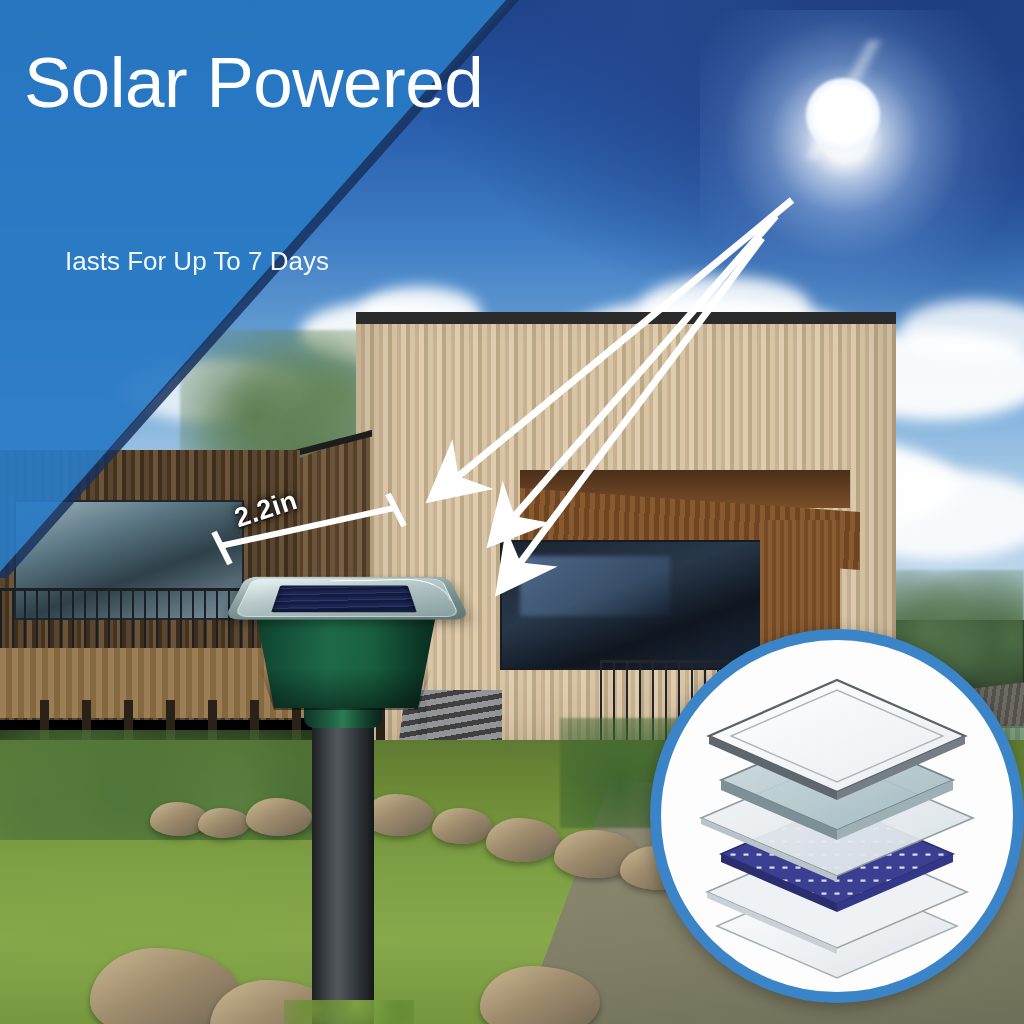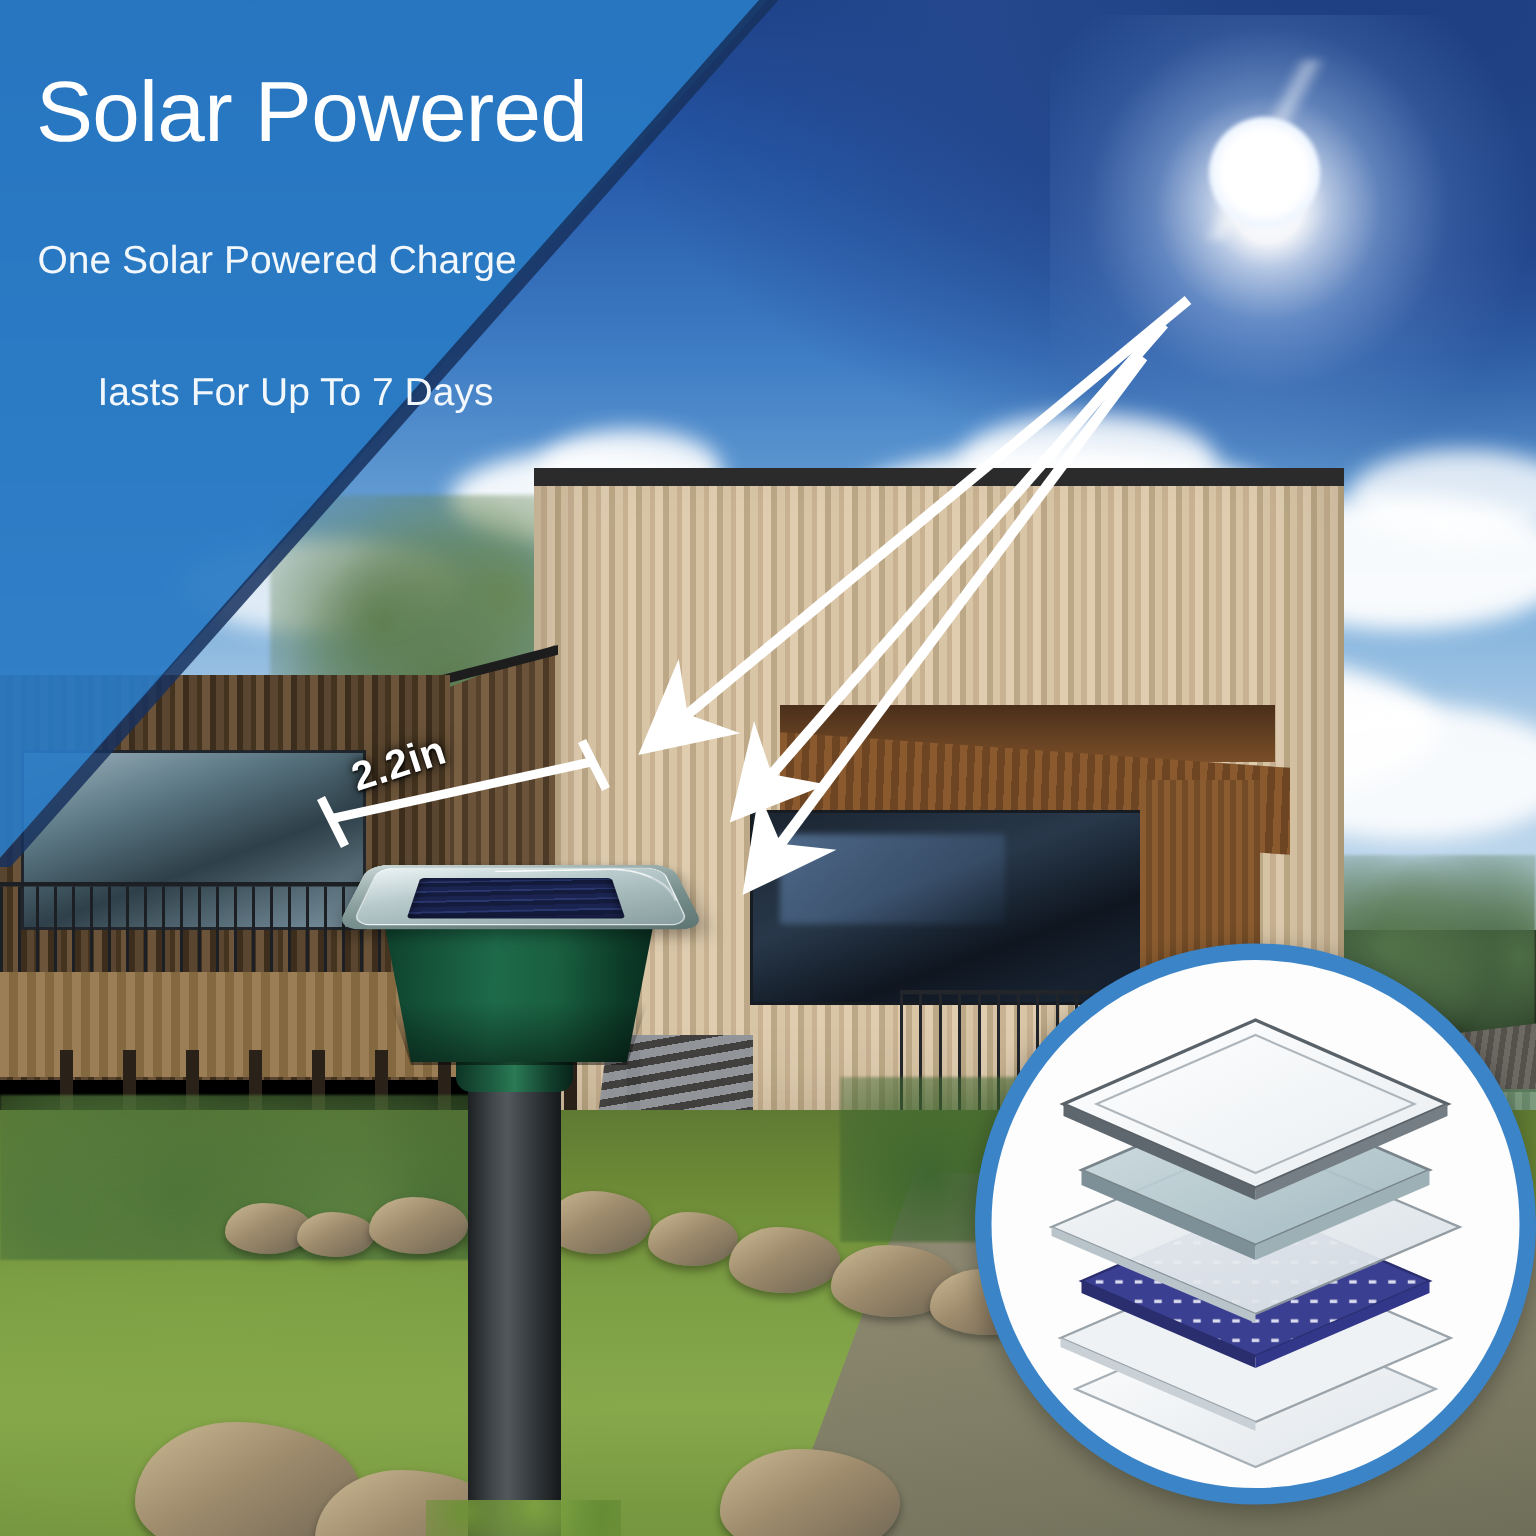--- a/index.html
+++ b/index.html
@@ -288,21 +288,21 @@
     clip-path:polygon(0 0, 512px 0, 0 572px);
   }
   .overlay-edge {
     position:absolute; left:0; top:0; width:1024px; height:1024px;
     background:#17315e;
     clip-path:polygon(512px 0, 519px 0, 7px 578px, 0 578px, 0 572px, 506px 0);
     opacity:.85;
   }
   .headline {
     position:absolute; left:24px; top:46px;
-    font-size:57px; font-weight:400; color:#ffffff; line-height:1.05;
+    font-size:71px; font-weight:400; color:#ffffff; line-height:1.05;
     letter-spacing:-0.5px; white-space:nowrap;
   }
   .subline1 {
     position:absolute; left:25px; top:158px;
     font-size:26px; font-weight:400; color:#f2f7fb; white-space:nowrap;
   }
   .subline2 {
     position:absolute; left:25px; top:246px;
     font-size:26px; font-weight:400; color:#f2f7fb; white-space:nowrap;margin-left:40px;
   }
@@ -419,21 +419,20 @@
         <line x1="192" y1="8" x2="208" y2="40"></line>
       </g>
     </svg>
     <div class="dim-label">2.2in</div>
   </div>
 
   <div class="overlay-tri"></div>
   <div class="overlay-edge"></div>
 
   <div class="headline">Solar Powered</div>
-  <div class="subline1">One Solar Powered Charge</div>
   <div class="subline2">Iasts For Up To 7 Days</div>
 
   <div class="inset">
     <svg class="inset-inner" width="352" height="352" viewBox="0 0 352 352">
       <defs>
         <linearGradient id="glassTop" x1="0" y1="0" x2="1" y2="1">
           <stop offset="0%" stop-color="#ffffff"></stop>
           <stop offset="100%" stop-color="#e8edf1"></stop>
         </linearGradient>
         <linearGradient id="tintG" x1="0" y1="0" x2="1" y2="1">

